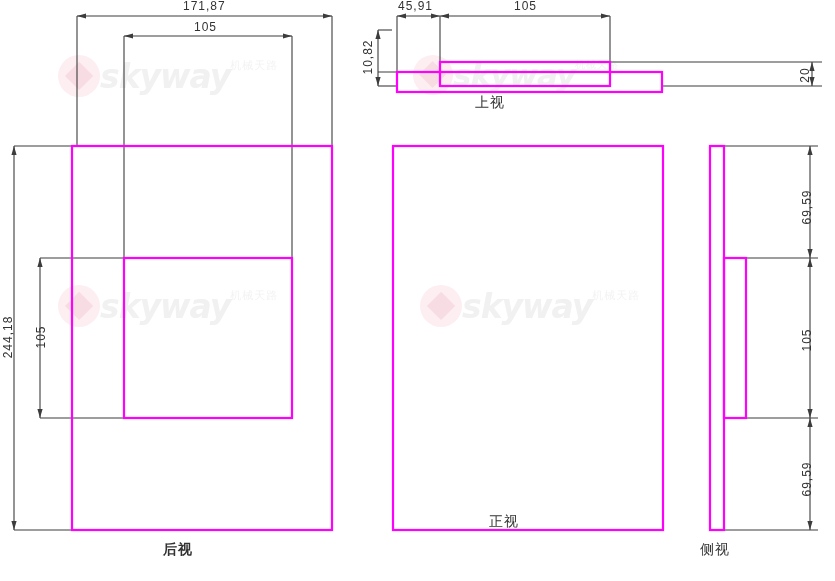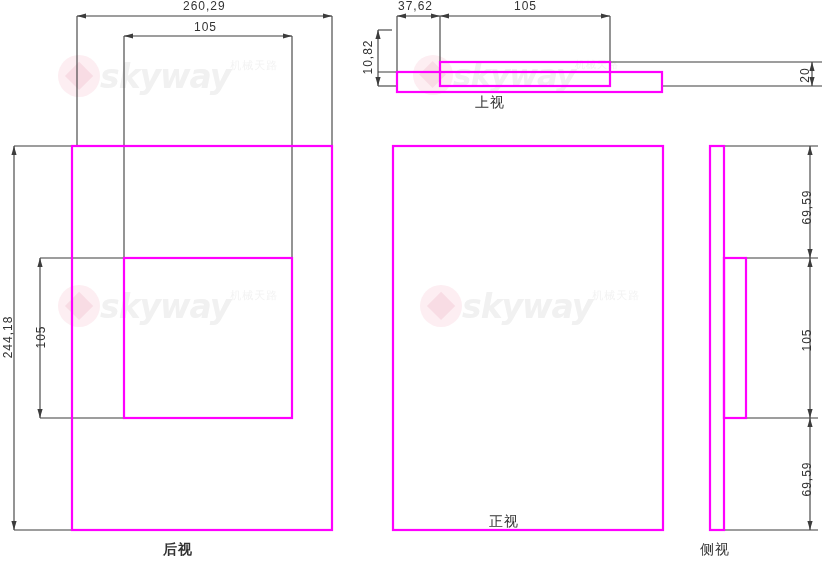--- a/index.html
+++ b/index.html
@@ -191,29 +191,29 @@
         <line x1="810" y1="258" x2="810" y2="418" marker-start="url(#arrR)" marker-end="url(#arrL)"></line>
         <line x1="810" y1="418" x2="810" y2="530" marker-start="url(#arrR)" marker-end="url(#arrL)"></line>
       </g>
       <g stroke="#ff00ff" stroke-width="2.2" fill="none">
         <rect x="710" y="146" width="14" height="384"></rect>
         <rect x="724" y="258" width="22" height="160"></rect>
       </g>
     </g>
   </svg>
 
-  <div class="view-label" style="left:183px; top:-1px; font-size:12px; font-family:'Liberation Sans', sans-serif;">260,29</div>
+  <div class="view-label" style="left:183px; top:-1px; font-size:12px; font-family:'Liberation Sans', sans-serif;">171,87</div>
 
   <div class="view-label" style="left:194px; top:20px; font-size:12px; font-family:'Liberation Sans', sans-serif;">105</div>
 
   <div class="view-label" style="left:-13px; top:330px; font-size:12px; font-family:'Liberation Sans', sans-serif; transform:rotate(-90deg);">244,18</div>
 
   <div class="view-label" style="left:29px; top:330px; font-size:12px; font-family:'Liberation Sans', sans-serif; transform:rotate(-90deg);">105</div>
 
-  <div class="view-label" style="left:398px; top:-1px; font-size:12px; font-family:'Liberation Sans', sans-serif;">37,62</div>
+  <div class="view-label" style="left:398px; top:-1px; font-size:12px; font-family:'Liberation Sans', sans-serif;">45,91</div>
 
   <div class="view-label" style="left:514px; top:-1px; font-size:12px; font-family:'Liberation Sans', sans-serif;">105</div>
 
   <div class="view-label" style="left:350px; top:50px; font-size:12px; font-family:'Liberation Sans', sans-serif; transform:rotate(-90deg);">10,82</div>
 
   <div class="view-label" style="left:797px; top:68px; font-size:12px; font-family:'Liberation Sans', sans-serif; transform:rotate(-90deg);">20</div>
 
   <div class="view-label" style="left:789px; top:200px; font-size:12px; font-family:'Liberation Sans', sans-serif; transform:rotate(-90deg);">69,59</div>
 
   <div class="view-label" style="left:795px; top:333px; font-size:12px; font-family:'Liberation Sans', sans-serif; transform:rotate(-90deg);">105</div>

